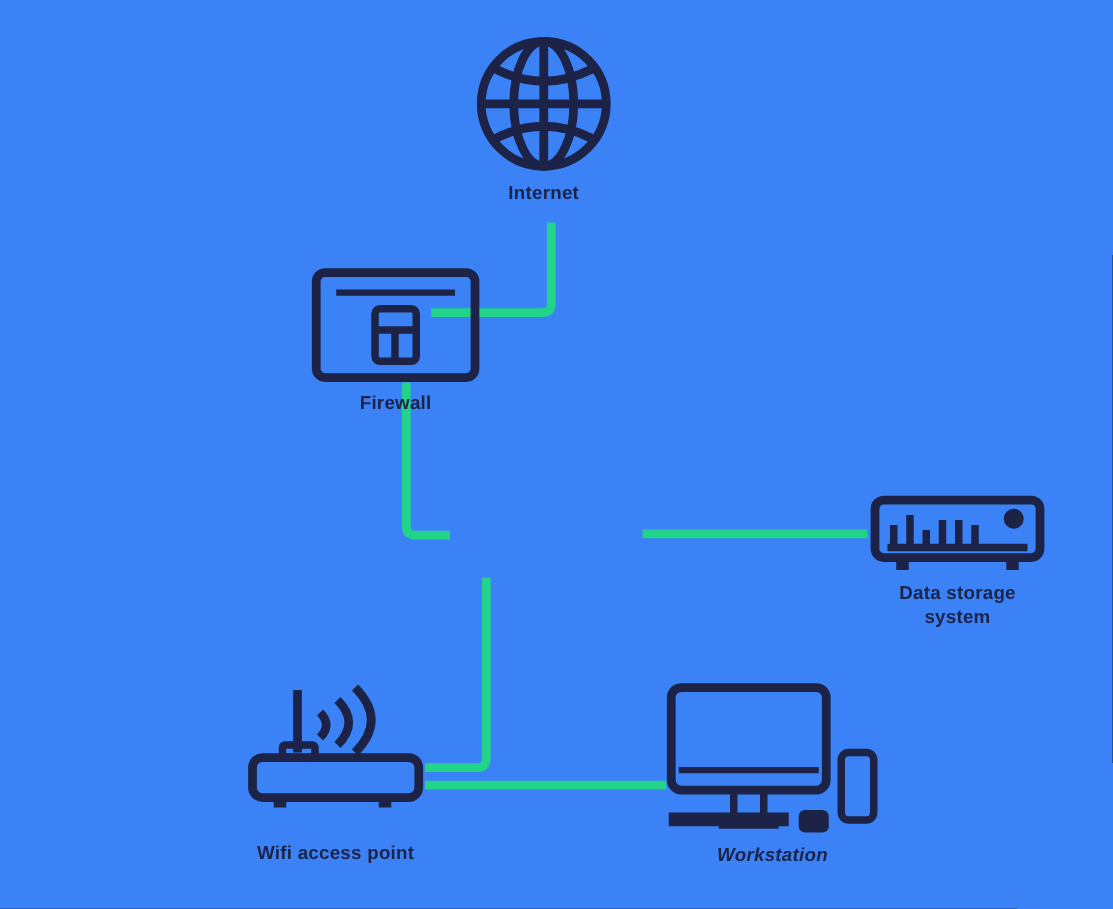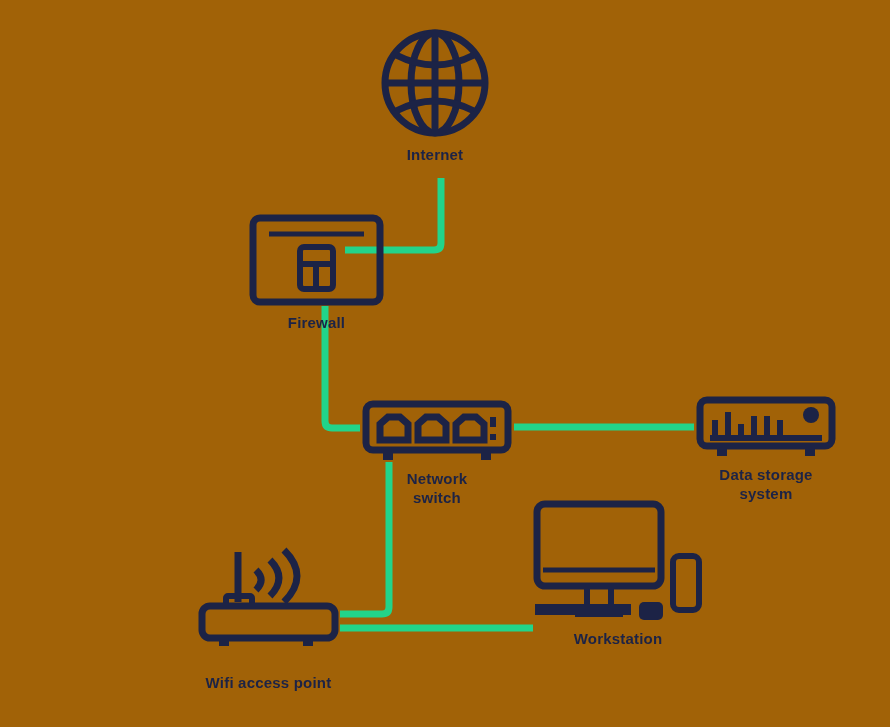--- a/index.html
+++ b/index.html
@@ -10,21 +10,21 @@
   body {
     width: 890px;
     height: 727px;
     font-family: "Liberation Sans", sans-serif;
     overflow: hidden;
   }
   #canvas {
     position: relative;
     width: 890px;
     height: 727px;
-    background: #a16207;
+    background: #3b82f6;
   }
   .node {
     position: absolute;
     display: flex;
     flex-direction: column;
     align-items: center;
   }
   .node-label {
     margin-top: 8px;
     color: #1c2346;
@@ -88,38 +88,20 @@
           <line x1="20" y1="20" x2="115" y2="20" stroke-width="5"></line>
           <rect x="51" y="33" width="33" height="42" rx="4" stroke-width="6"></rect>
           <line x1="51" y1="50" x2="84" y2="50" stroke-width="6"></line>
           <line x1="67" y1="50" x2="67" y2="75" stroke-width="6"></line>
         </g>
       </svg>
     </span>
     <span class="node-label">Firewall</span>
   </div>
 
-  <div class="node" style="left:362px; top:400px; width:150px;">
-    <span>
-      <svg width="150" height="62" viewBox="0 0 150 62">
-        <g fill="none" stroke="#1c2346" stroke-width="7">
-          <rect x="4" y="4" width="142" height="46" rx="7"></rect>
-          <path d="M 18 40 L 18 24 L 26 17 L 38 17 L 46 24 L 46 40 Z"></path>
-          <path d="M 56 40 L 56 24 L 64 17 L 76 17 L 84 24 L 84 40 Z"></path>
-          <path d="M 94 40 L 94 24 L 102 17 L 114 17 L 122 24 L 122 40 Z"></path>
-          <line x1="131" y1="17" x2="131" y2="27" stroke-width="6"></line>
-          <line x1="131" y1="34" x2="131" y2="40" stroke-width="6"></line>
-          <line x1="26" y1="50" x2="26" y2="60" stroke-width="10"></line>
-          <line x1="124" y1="50" x2="124" y2="60" stroke-width="10"></line>
-        </g>
-      </svg>
-    </span>
-    <span class="node-label">Network
-switch</span>
-  </div>
 
   <div class="node" style="left:696px; top:396px; width:140px;justify-content:space-between;">
     <span>
       <svg width="140" height="62" viewBox="0 0 140 62">
         <g fill="none" stroke="#1c2346" stroke-width="7">
           <rect x="4" y="4" width="132" height="46" rx="7"></rect>
           <g stroke-width="6">
             <line x1="19" y1="42" x2="19" y2="24"></line>
             <line x1="32" y1="42" x2="32" y2="16"></line>
             <line x1="45" y1="42" x2="45" y2="28"></line>
@@ -149,21 +131,21 @@
           <rect x="30" y="50" width="26" height="10" rx="2" stroke-width="6"></rect>
           <rect x="6" y="60" width="133" height="32" rx="8"></rect>
           <line x1="28" y1="92" x2="28" y2="100" stroke-width="10"></line>
           <line x1="112" y1="92" x2="112" y2="100" stroke-width="10"></line>
         </g>
       </svg>
     </span>
     <span class="node-label">Wifi access point</span>
   </div>
 
-  <div class="node" style="left:533px; top:500px; width:170px;">
+  <div class="node" style="left:533px; top:546px; width:170px;font-style:italic;">
     <span>
       <svg width="170" height="122" viewBox="0 0 170 122">
         <g fill="none" stroke="#1c2346" stroke-width="7">
           <rect x="4" y="4" width="124" height="82" rx="8"></rect>
           <line x1="10" y1="70" x2="122" y2="70" stroke-width="5"></line>
           <rect x="54" y="86" width="24" height="24" stroke-width="6"></rect>
           <line x1="42" y1="114" x2="90" y2="114" stroke-width="6"></line>
           <rect x="2" y="104" width="96" height="11" fill="#1c2346" stroke="none"></rect>
           <rect x="106" y="102" width="24" height="18" rx="5" fill="#1c2346" stroke="none"></rect>
           <rect x="140" y="56" width="26" height="54" rx="6" stroke-width="6"></rect>

